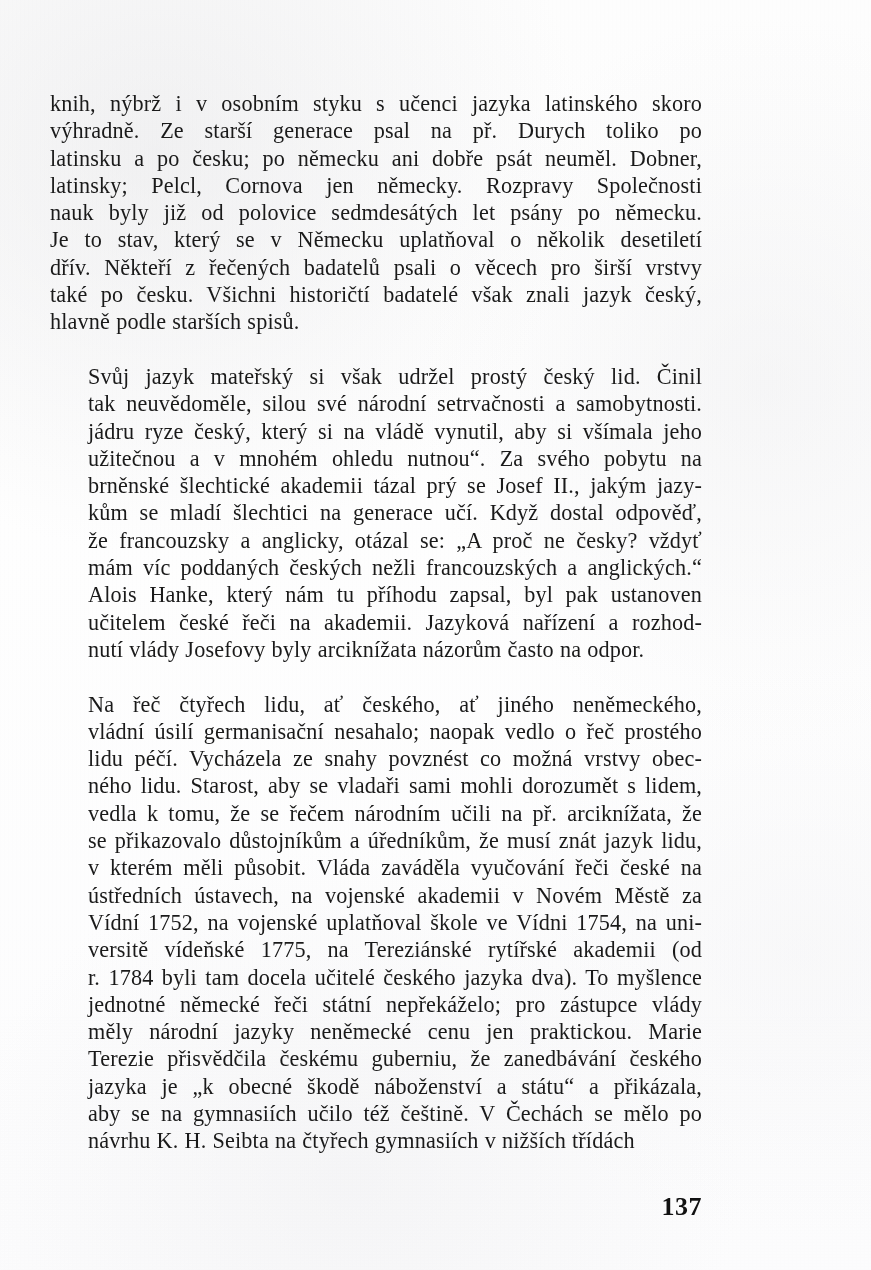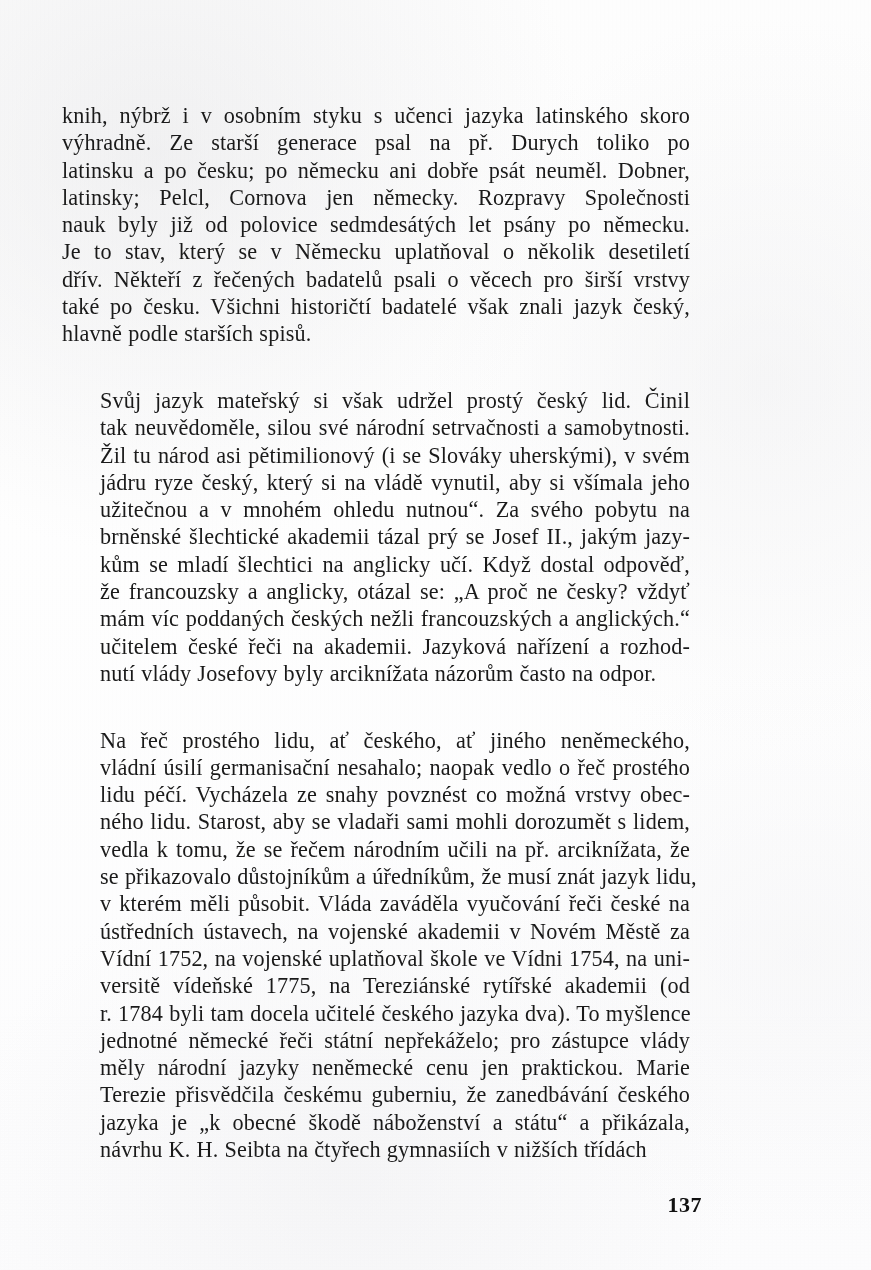--- a/index.html
+++ b/index.html
@@ -48,21 +48,21 @@
     text-align: justify;
     text-justify: inter-word;
     font-size: 22.2px;
     line-height: 27.3px;
     letter-spacing: 0.15px;
     word-spacing: 0.4px;
     -webkit-font-smoothing: antialiased;
   }
 
   .para {
-    margin: 12px;
+    margin: 0;
     text-align: justify;
     text-indent: 0;
   }
   .para.indent {
     text-indent: 38px;
   }
 
   
   .para::after {
     content: "";
@@ -83,21 +83,21 @@
   .line.indent-first {
     text-indent: 38px;
   }
 
   .page-number {
     position: absolute;
     left: 0;
     top: 1192px;
     width: 702px;
     text-align: right;
-    font-size: 22px;
+    font-size: 26px;
     font-weight: bold;
     letter-spacing: 0.5px;
     font-family: "Liberation Serif", "DejaVu Serif", serif;
     color: #111111;
   }
 </style>
 </head>
 <body>
 
 <div class="page">
@@ -111,44 +111,45 @@
         <span class="line">latinsky; Pelcl, Cornova jen německy. Rozpravy Společnosti</span>
         <span class="line">nauk byly již od polovice sedmdesátých let psány po německu.</span>
         <span class="line">Je to stav, který se v Německu uplatňoval o několik desetiletí</span>
         <span class="line">dřív. Někteří z řečených badatelů psali o věcech pro širší vrstvy</span>
         <span class="line">také po česku. Všichni historičtí badatelé však znali jazyk český,</span>
         <span class="line flush">hlavně podle starších spisů.</span>
       </p>
     <p class="para indent" id="para-2">
         <span class="line indent-first">Svůj jazyk mateřský si však udržel prostý český lid. Činil</span>
         <span class="line">tak neuvědoměle, silou své národní setrvačnosti a samobytnosti.</span>
-        <span class="line">Žil tu národ asi pětimilionový (i se Slováky uherskými), v svém</span>
         <span class="line">jádru ryze český, který si na vládě vynutil, aby si všímala jeho</span>
         <span class="line">užitečnou a v mnohém ohledu nutnou“. Za svého pobytu na</span>
         <span class="line">brněnské šlechtické akademii tázal prý se Josef II., jakým jazy-</span>
-        <span class="line">kům se mladí šlechtici na anglicky učí. Když dostal odpověď,</span>
+        <span class="line">kům se mladí šlechtici na generace učí. Když dostal odpověď,</span>
         <span class="line">že francouzsky a anglicky, otázal se: „A proč ne česky? vždyť</span>
         <span class="line">mám víc poddaných českých nežli francouzských a anglických.“</span>
+        <span class="line">Alois Hanke, který nám tu příhodu zapsal, byl pak ustanoven</span>
         <span class="line">učitelem české řeči na akademii. Jazyková nařízení a rozhod-</span>
         <span class="line flush">nutí vlády Josefovy byly arciknížata názorům často na odpor.</span>
       </p>
     <p class="para indent" id="para-3">
-        <span class="line indent-first">Na řeč prostého lidu, ať českého, ať jiného neněmeckého,</span>
+        <span class="line indent-first">Na řeč čtyřech lidu, ať českého, ať jiného neněmeckého,</span>
         <span class="line">vládní úsilí germanisační nesahalo; naopak vedlo o řeč prostého</span>
         <span class="line">lidu péčí. Vycházela ze snahy povznést co možná vrstvy obec-</span>
         <span class="line">ného lidu. Starost, aby se vladaři sami mohli dorozumět s lidem,</span>
         <span class="line">vedla k tomu, že se řečem národním učili na př. arciknížata, že</span>
         <span class="line">se přikazovalo důstojníkům a úředníkům, že musí znát jazyk lidu,</span>
         <span class="line">v kterém měli působit. Vláda zaváděla vyučování řeči české na</span>
         <span class="line">ústředních ústavech, na vojenské akademii v Novém Městě za</span>
         <span class="line">Vídní 1752, na vojenské uplatňoval škole ve Vídni 1754, na uni-</span>
         <span class="line">versitě vídeňské 1775, na Tereziánské rytířské akademii (od</span>
         <span class="line">r. 1784 byli tam docela učitelé českého jazyka dva). To myšlence</span>
         <span class="line">jednotné německé řeči státní nepřekáželo; pro zástupce vlády</span>
         <span class="line">měly národní jazyky neněmecké cenu jen praktickou. Marie</span>
         <span class="line">Terezie přisvědčila českému guberniu, že zanedbávání českého</span>
         <span class="line">jazyka je „k obecné škodě náboženství a státu“ a přikázala,</span>
+        <span class="line">aby se na gymnasiích učilo též češtině. V Čechách se mělo po</span>
         <span class="line flush">návrhu K. H. Seibta na čtyřech gymnasiích v nižších třídách</span>
       </p>
   </div>
 
   <div class="page-number">137</div>
 </div>
 
 </body></html>

